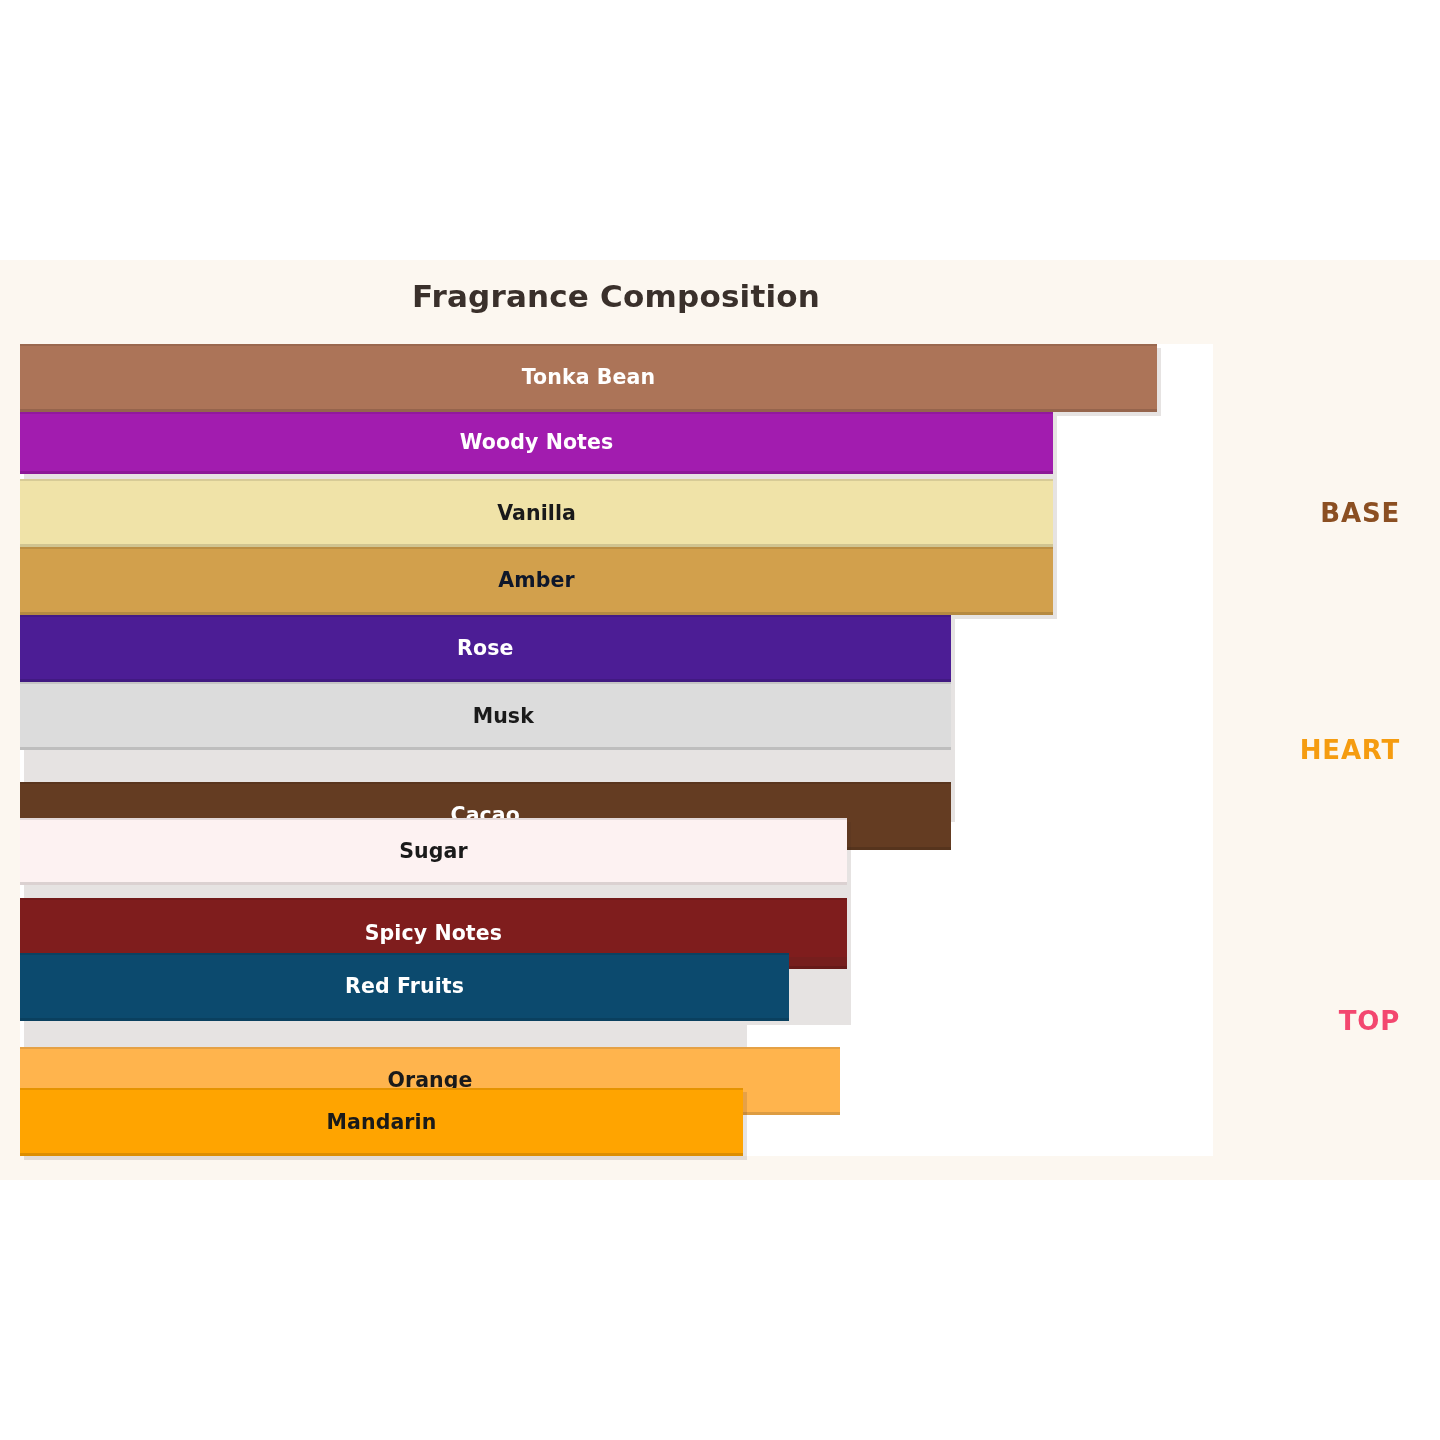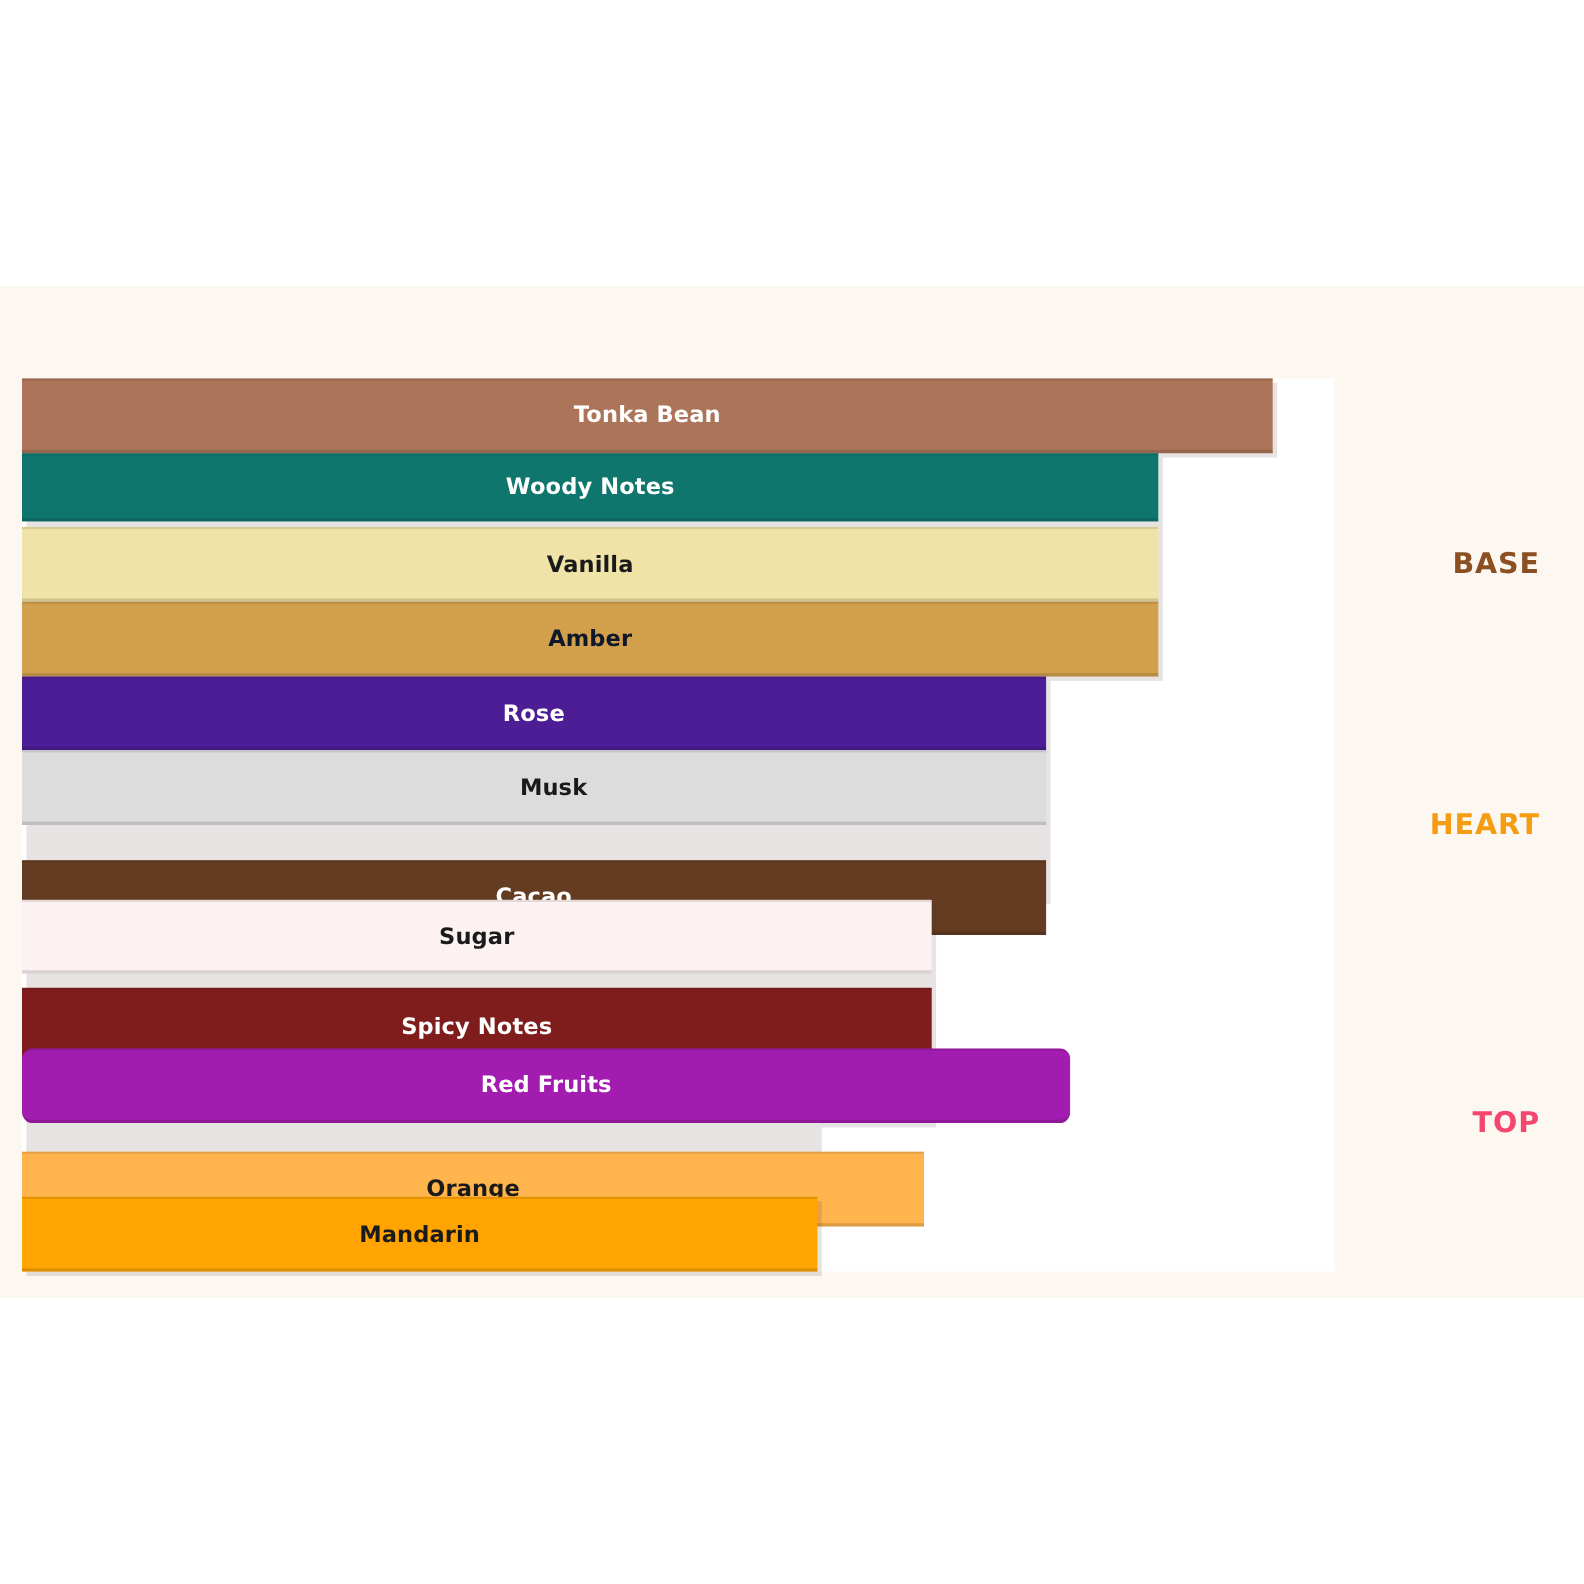--- a/index.html
+++ b/index.html
@@ -78,29 +78,30 @@
     font-family: "DejaVu Sans", sans-serif;
     transform: translateY(-50%);
   }
 </style>
 </head>
 <body>
 
 <div id="stage">
   <div id="figure">
 
+    <div id="chart-title">Fragrance Composition</div>
 
     <div id="plot">
       <div id="bars-layer">
           <div class="bar-shadow" style="left: 4px; top: 4px; width: 1136.93px; height: 67.6667px;"></div>
           <div class="bar" title="Tonka Bean" style="top: 0px; width: 1136.93px; height: 67.6667px; background: rgb(172, 116, 88); border-top: 2px solid rgba(0, 0, 0, 0.1); border-bottom: 3px solid rgba(0, 0, 0, 0.13);">
             <span class="bar-label" style="color: rgb(255, 255, 255);">Tonka Bean</span>
           </div>
           <div class="bar-shadow" style="left: 4px; top: 71.6667px; width: 1033.14px; height: 67.6667px;"></div>
-          <div class="bar" title="Woody Notes" style="top: 67.6667px; width: 1033.14px; height: 62px; background: #0f766e; border-top: 2px solid rgba(0, 0, 0, 0.1); border-bottom: 3px solid rgba(0, 0, 0, 0.13);">
+          <div class="bar" title="Woody Notes" style="top: 67.6667px; width: 1033.14px; height: 62px; background: #a21caf; border-top: 2px solid rgba(0, 0, 0, 0.1); border-bottom: 3px solid rgba(0, 0, 0, 0.13);">
             <span class="bar-label" style="color: rgb(255, 255, 255);">Woody Notes</span>
           </div>
           <div class="bar-shadow" style="left: 4px; top: 139.333px; width: 1033.14px; height: 67.6667px;"></div>
           <div class="bar" title="Vanilla" style="top: 135.333px; width: 1033.14px; height: 67.6667px; background: rgb(240, 227, 168); border-top: 2px solid rgba(0, 0, 0, 0.1); border-bottom: 3px solid rgba(0, 0, 0, 0.13);">
             <span class="bar-label" style="color: rgb(26, 26, 26);">Vanilla</span>
           </div>
           <div class="bar-shadow" style="left: 4px; top: 207px; width: 1033.14px; height: 67.6667px;"></div>
           <div class="bar" title="Amber" style="top: 203px; width: 1033.14px; height: 67.6667px; background: rgb(210, 160, 76); border-top: 2px solid rgba(0, 0, 0, 0.1); border-bottom: 3px solid rgba(0, 0, 0, 0.13);">
             <span class="bar-label" style="color: #0f172a;">Amber</span>
           </div>
@@ -118,21 +119,21 @@
           </div>
           <div class="bar-shadow" style="left: 4px; top: 477.667px; width: 826.749px; height: 67.6667px;"></div>
           <div class="bar" title="Sugar" style="top: 473.667px; width: 826.749px; height: 67.6667px; background: rgb(253, 242, 242); border-top: 2px solid rgba(0, 0, 0, 0.1); border-bottom: 3px solid rgba(0, 0, 0, 0.13);">
             <span class="bar-label" style="color: rgb(26, 26, 26);">Sugar</span>
           </div>
           <div class="bar-shadow" style="left: 4px; top: 545.333px; width: 826.749px; height: 67.6667px;"></div>
           <div class="bar" title="Spicy Notes" style="top: 554px; width: 826.749px; height: 71px; background: #7f1d1d; border-top: 2px solid rgba(0, 0, 0, 0.1); border-bottom: 3px solid rgba(0, 0, 0, 0.13);">
             <span class="bar-label" style="color: rgb(255, 255, 255);">Spicy Notes</span>
           </div>
           <div class="bar-shadow" style="left: 4px; top: 613px; width: 826.749px; height: 67.6667px;"></div>
-          <div class="bar" title="Red Fruits" style="top: 609px; width: 953px; height: 67.6667px; background: #a21caf; border-top: 2px solid rgba(0, 0, 0, 0.1); border-bottom: 3px solid rgba(0, 0, 0, 0.13); border-radius: 10px;">
+          <div class="bar" title="Red Fruits" style="top: 609px; width: 769px; height: 67.6667px; background: #0c4a6e; border-top: 2px solid rgba(0, 0, 0, 0.1); border-bottom: 3px solid rgba(0, 0, 0, 0.13);">
             <span class="bar-label" style="color: rgb(255, 255, 255);">Red Fruits</span>
           </div>
           <div class="bar-shadow" style="left: 4px; top: 680.667px; width: 722.958px; height: 67.6667px;"></div>
           <div class="bar" title="Orange" style="top: 703px; width: 820px; height: 67.6667px; background: rgb(255, 180, 77); border-top: 2px solid rgba(0, 0, 0, 0.1); border-bottom: 3px solid rgba(0, 0, 0, 0.13);">
             <span class="bar-label" style="color: rgb(26, 26, 26);">Orange</span>
           </div>
           <div class="bar-shadow" style="left: 4px; top: 748.333px; width: 722.958px; height: 67.6667px;"></div>
           <div class="bar" title="Mandarin" style="top: 744.333px; width: 722.958px; height: 67.6667px; background: rgb(255, 164, 0); border-top: 2px solid rgba(0, 0, 0, 0.1); border-bottom: 3px solid rgba(0, 0, 0, 0.13);">
             <span class="bar-label" style="color: rgb(26, 26, 26);">Mandarin</span>
           </div>

